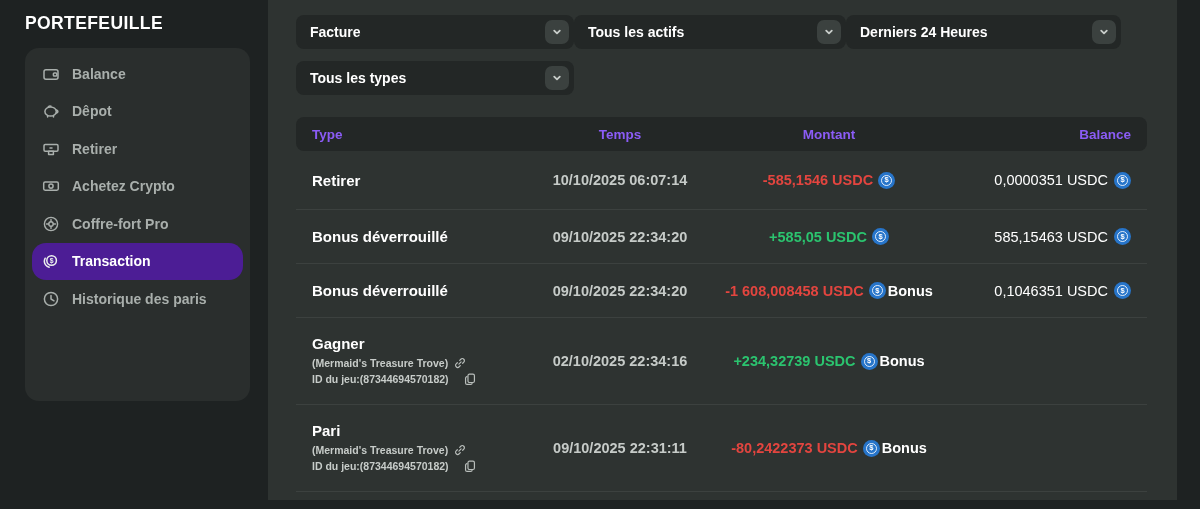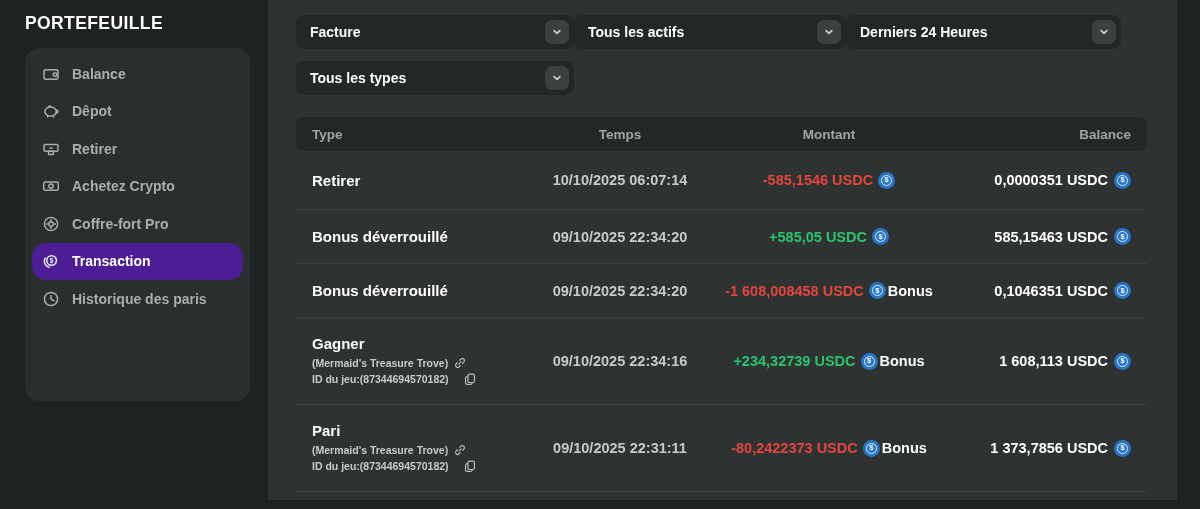--- a/index.html
+++ b/index.html
@@ -52,21 +52,21 @@
   }
 
   
   .table { margin-top:22px; }
   .thead, .row {
     display:grid; grid-template-columns:200px 248px 170px 1fr;
     align-items:center;
   }
   .thead {
     height:34px; background:#232726; border-radius:8px;
-    color:#a3a3a3; font-weight:700; font-size:13.5px;
+    color:#8b5cf6; font-weight:700; font-size:13.5px;
   }
   .th-type { padding-left:16px; }
   .th-center { justify-self:center; }
   .th-right { justify-self:end; padding-right:16px; }
 
   .row { height:54px; border-bottom:1px solid rgba(255,255,255,.07); }
   .row:first-child { height:59px; }
   .row.tall { height:87px; }
 
   .type-cell { padding-left:16px; }
@@ -79,21 +79,21 @@
   .time-cell { justify-self:center; color:#c6cbc8; font-weight:700; font-size:14.5px; white-space:nowrap; }
 
   .amount-cell { justify-self:center; display:flex; align-items:center; gap:5px; white-space:nowrap; }
   .amt { font-weight:800; font-size:14.5px; }
   .amt.neg { color:var(--negative,#e3453f); }
   .amt.pos { color:var(--positive,#2bc46f); }
   .bonus { color:#ffffff; font-weight:800; font-size:14.5px; margin-left:-3px; }
 
   .balance-cell {
     justify-self:end; padding-right:16px; display:flex; align-items:center; gap:6px;
-    color:#ffffff; font-weight:700; font-size:14.5px; white-space:nowrap;
+    color:#ffffff; font-weight:400; font-size:14.5px; white-space:nowrap;
   }
 
   .usdc-icon {
     width:17px; height:17px; border-radius:50%;
     background:var(--usdc-blue,#2775ca);
     display:inline-flex; align-items:center; justify-content:center; flex:0 0 17px;
   }
   .usdc-icon .ring {
     width:11px; height:11px; border-radius:50%;
     border:1px solid rgba(255,255,255,.85);
@@ -308,33 +308,27 @@
           <span>ID du jeu:(87344694570182)</span>
           <span class="mini-icon copy">
   <svg viewBox="0 0 13 13" width="12" height="12" fill="none" stroke="currentColor" stroke-width="1.3" stroke-linejoin="round">
     <rect x="4.3" y="1.3" width="7" height="9" rx="1.6"></rect>
     <path d="M8.8 10.3v.4a1.6 1.6 0 0 1-1.6 1.6H3.3a1.6 1.6 0 0 1-1.6-1.6V5.6A1.6 1.6 0 0 1 3.3 4h.4"></path>
   </svg>
 </span>
         </div>
       </div>
     </div>
-    <div class="cell time-cell">09/10/2025 22:34:16</div>
+    <div class="cell time-cell">02/10/2025 22:34:16</div>
     <div class="cell amount-cell">
       <span class="amt pos">+234,32739 USDC</span>
       <span class="usdc-icon">
                 <span class="ring"></span>
               </span>
       <span class="bonus">Bonus</span>
-    </div>
-    <div class="cell balance-cell">
-      <span>1 608,113 USDC</span>
-      <span class="usdc-icon">
-                <span class="ring"></span>
-              </span>
     </div>
   </div>
           <div class="row tall">
     <div class="cell type-cell">
       <div class="type-main">Pari</div>
       <div class="sub">
         <div class="sub-line">
           <span>(Mermaid's Treasure Trove)</span>
           <span class="mini-icon">
   <svg viewBox="0 0 13 13" width="12" height="12" fill="none" stroke="currentColor" stroke-width="1.3" stroke-linecap="round" stroke-linejoin="round">
@@ -356,26 +350,20 @@
       </div>
     </div>
     <div class="cell time-cell">09/10/2025 22:31:11</div>
     <div class="cell amount-cell">
       <span class="amt neg">-80,2422373 USDC</span>
       <span class="usdc-icon">
                 <span class="ring"></span>
               </span>
       <span class="bonus">Bonus</span>
     </div>
-    <div class="cell balance-cell">
-      <span>1 373,7856 USDC</span>
-      <span class="usdc-icon">
-                <span class="ring"></span>
-              </span>
-    </div>
   </div>
         </div>
     </section>
 
   </main>
 
   <div class="right-strip"></div>
 </div>
 
 </body></html>

